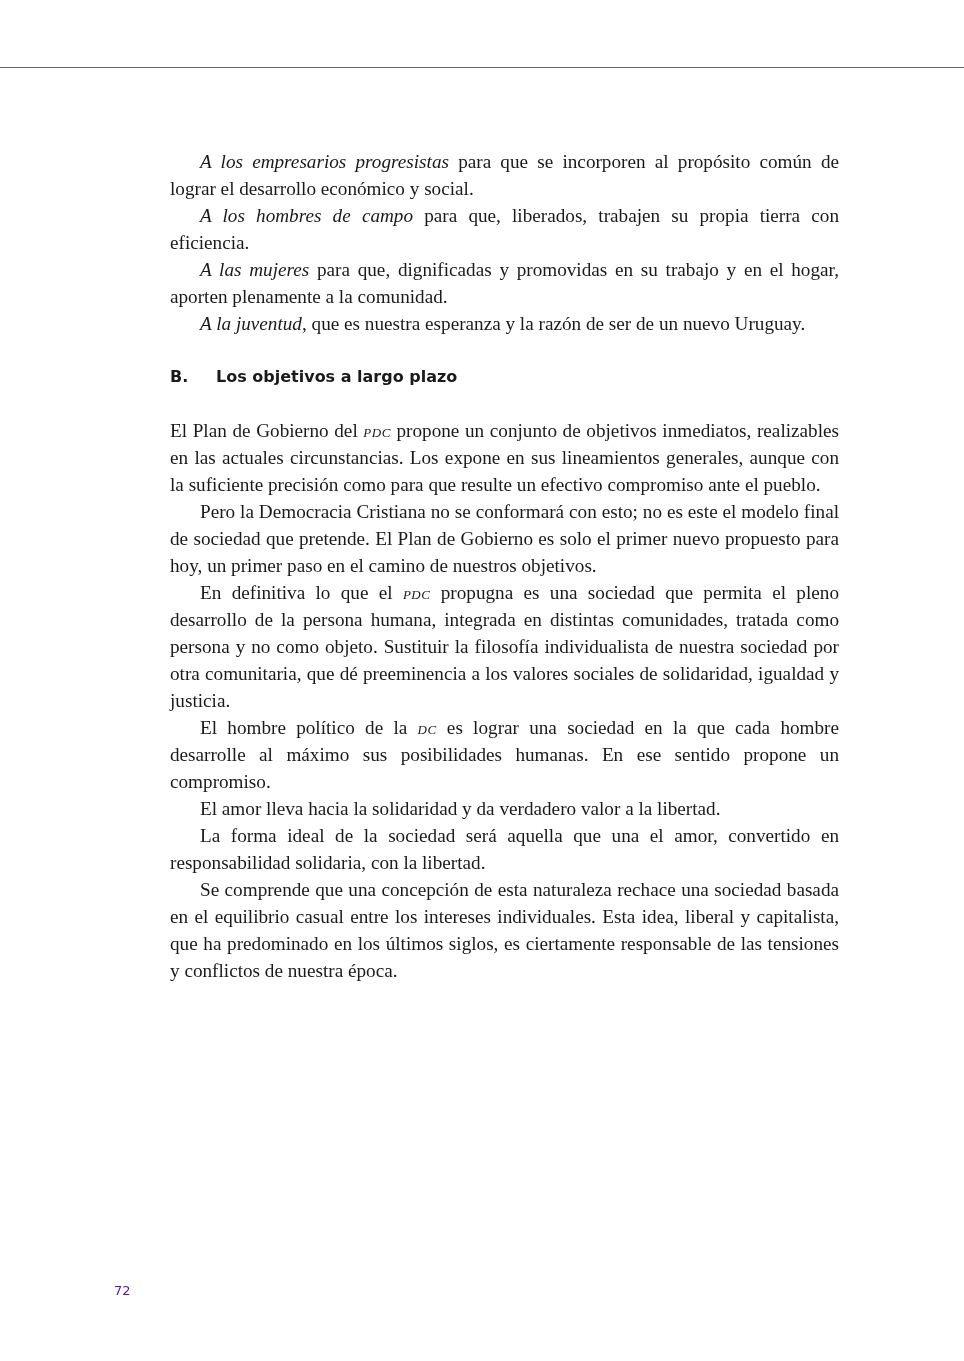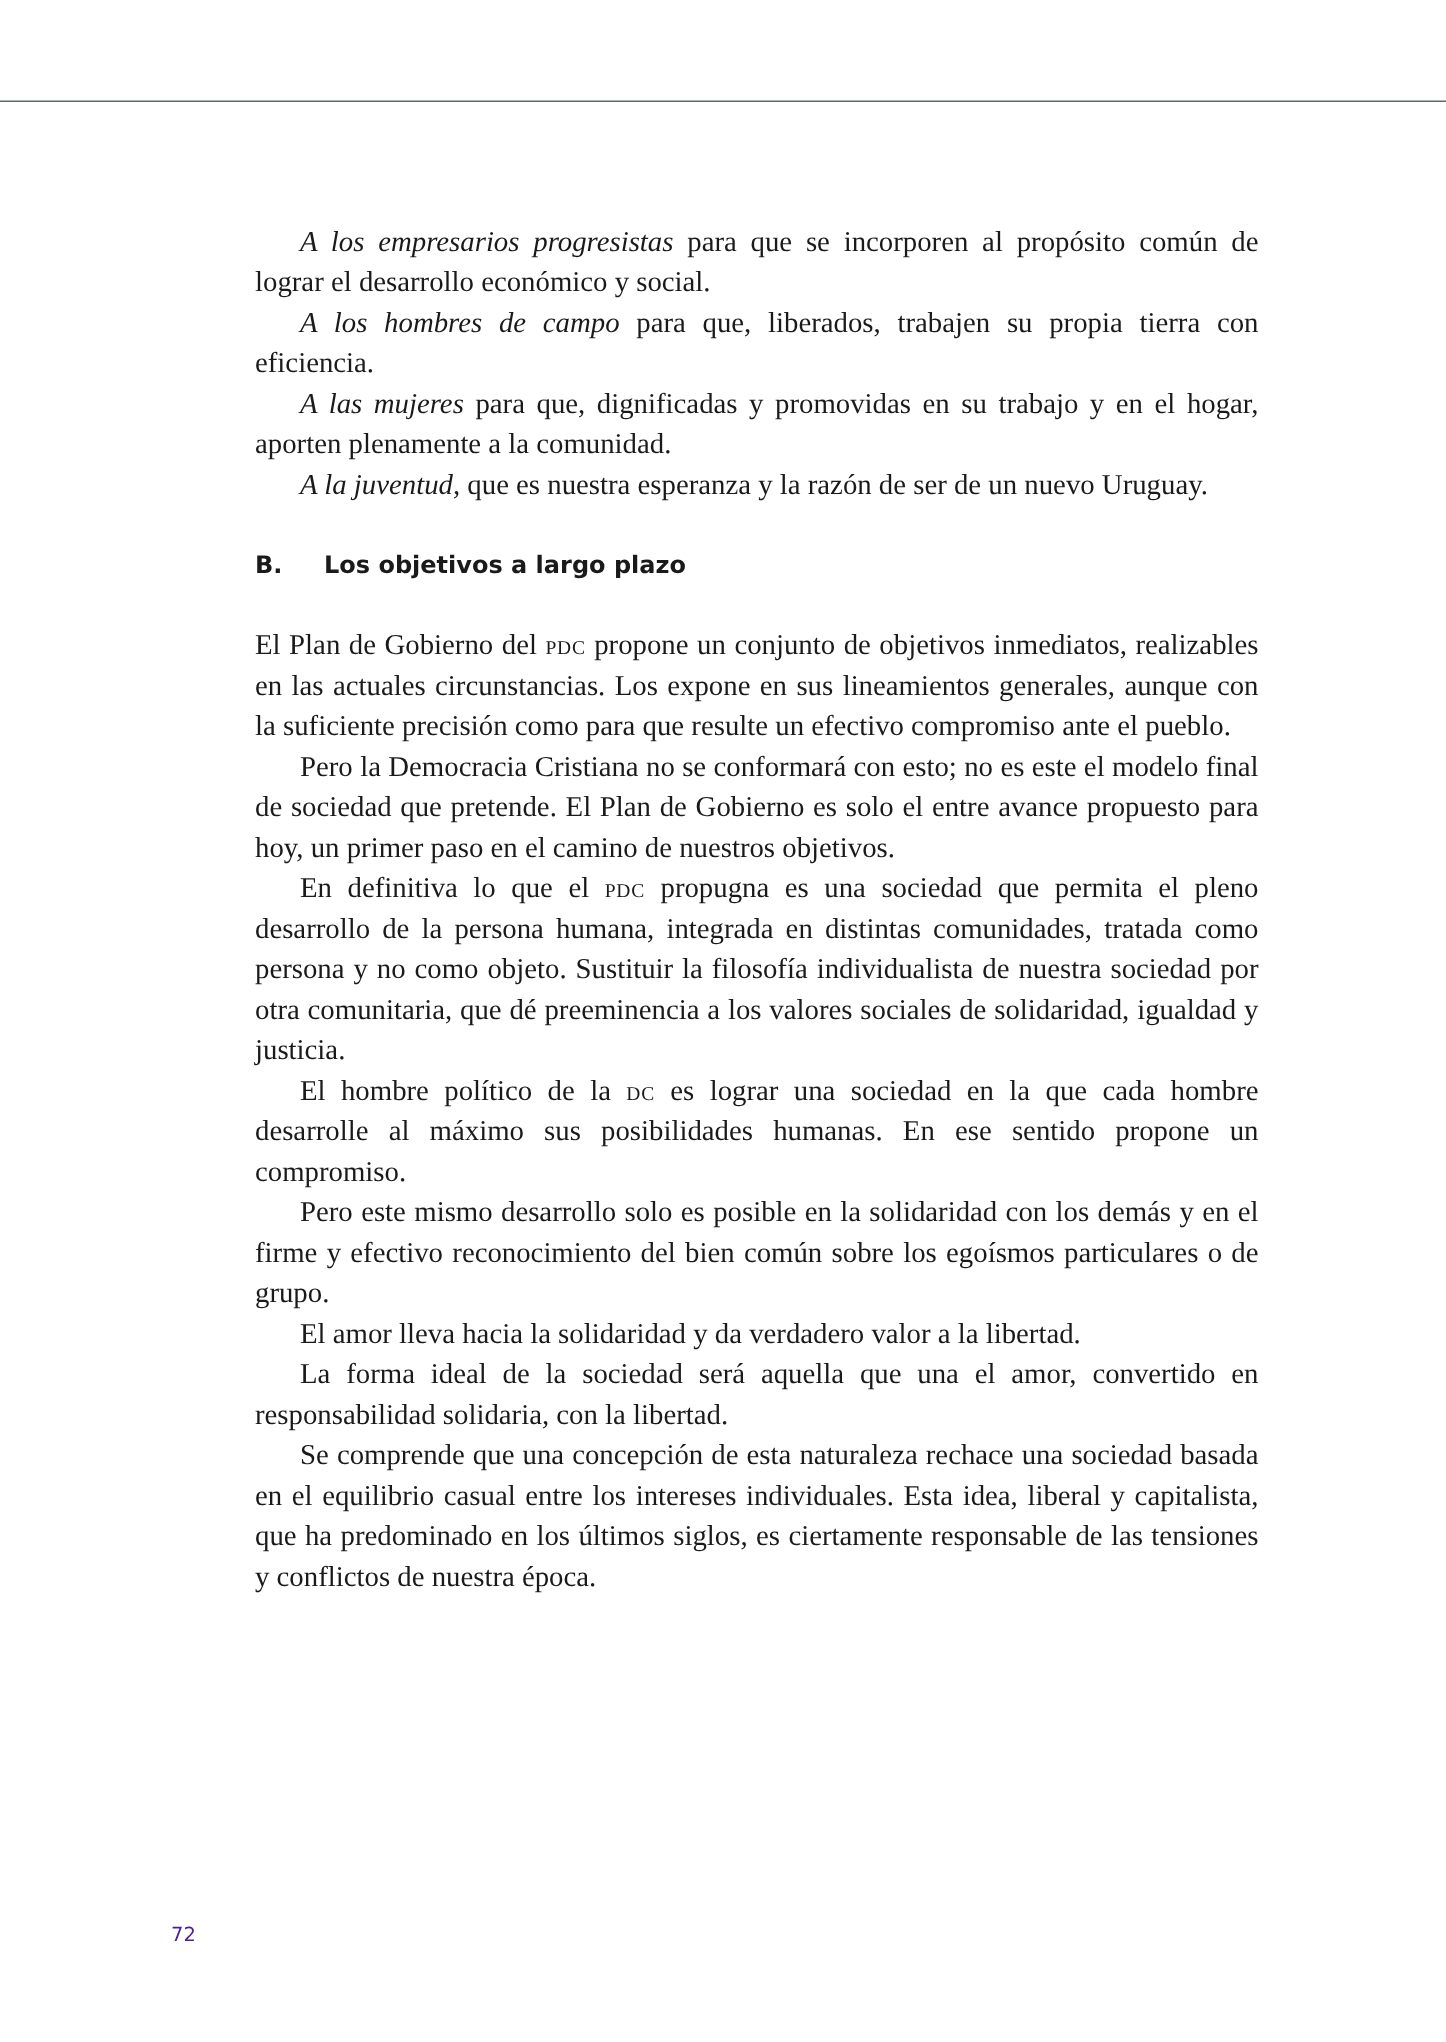--- a/index.html
+++ b/index.html
@@ -7,43 +7,42 @@
   .rule { position: absolute; left: 0; top: 67px; width: 964px; height: 1px; background: #5f6a6c; }
   .page { position: absolute; left: 170px; top: 148px; width: 669px;
           font-family: "Liberation Serif", "DejaVu Serif", serif; font-size: 19.2px;
           line-height: 27px; color: #1a1a1a; }
   .page p { margin: 0; text-align: justify; hyphens: manual; }
   .page p.ind { text-indent: 30px; }
   .heading { font-family: "DejaVu Sans", "Liberation Sans", sans-serif; font-weight: bold;
              font-size: 16px; line-height: 27px; margin: 26px 0 27px 0; color: #1a1a1a;
              display: flex; }
   .heading .letter { width: 46px; }
-  .sc { font-variant: small-caps; text-transform: lowercase; letter-spacing: 0.5px; }
+  .sc { font-variant: small-caps; text-transform: lowercase; letter-spacing: 0.5px; font-style: italic; }
   .pagenum { position: absolute; left: 114px; top: 1283px;
              font-family: "DejaVu Sans", "Liberation Sans", sans-serif; font-size: 13px; color: #4c1d95; }
 </style>
 </head>
 <body>
 
 <div class="rule"></div>
 
 <div class="page">
   <p class="ind"><em>A los empresarios progresistas</em><span> para que se incorporen al propósito común de lograr el desarrollo económico y social.</span></p>
   <p class="ind"><em>A los hombres de campo</em><span> para que, liberados, trabajen su propia tierra con eficiencia.</span></p>
   <p class="ind"><em>A las mujeres</em><span> para que, dignificadas y promovidas en su trabajo y en el hogar, aporten plenamente a la comunidad.</span></p>
   <p class="ind"><em>A la juventud</em><span>, que es nuestra esperanza y la razón de ser de un nuevo Uruguay.</span></p>
 
   <div class="heading">
     <span class="letter">B.</span>
     <span>Los objetivos a largo plazo</span>
   </div>
 
   <p><span>El Plan de Gobierno del </span><span class="sc">PDC</span><span> propone un conjunto de objetivos inmediatos, realizables en las actuales circunstancias. Los expone en sus lineamientos generales, aunque con la suficiente precisión como para que resulte un efectivo compromiso ante el pueblo.</span></p>
-  <p class="ind">Pero la Democracia Cristiana no se conformará con esto; no es este el modelo final de sociedad que pretende. El Plan de Gobierno es solo el entre avance propuesto para hoy, un primer paso en el camino de nuestros objetivos.</p>
+  <p class="ind">Pero la Democracia Cristiana no se conformará con esto; no es este el modelo final de sociedad que pretende. El Plan de Gobierno es solo el primer nuevo propuesto para hoy, un primer paso en el camino de nuestros objetivos.</p>
   <p class="ind"><span>En definitiva lo que el </span><span class="sc">PDC</span><span> propugna es una sociedad que permita el pleno desarrollo de la persona humana, integrada en distintas comunidades, tratada como persona y no como objeto. Sustituir la filosofía individualista de nuestra sociedad por otra comunitaria, que dé preeminencia a los valores sociales de solidaridad, igualdad y justicia.</span></p>
   <p class="ind"><span>El hombre político de la </span><span class="sc">DC</span><span> es lograr una sociedad en la que cada hombre desarrolle al máximo sus posibilidades humanas. En ese sentido propone un compromiso.</span></p>
-  <p class="ind">Pero este mismo desarrollo solo es posible en la solidaridad con los demás y en el firme y efectivo reconocimiento del bien común sobre los egoísmos particulares o de grupo.</p>
   <p class="ind">El amor lleva hacia la solidaridad y da verdadero valor a la libertad.</p>
   <p class="ind">La forma ideal de la sociedad será aquella que una el amor, convertido en responsabilidad solidaria, con la libertad.</p>
   <p class="ind">Se comprende que una concepción de esta naturaleza rechace una sociedad basada en el equilibrio casual entre los intereses individuales. Esta idea, liberal y capitalista, que ha predominado en los últimos siglos, es ciertamente responsable de las tensiones y conflictos de nuestra época.</p>
 </div>
 
 <div class="pagenum">72</div>
 
 </body></html>

